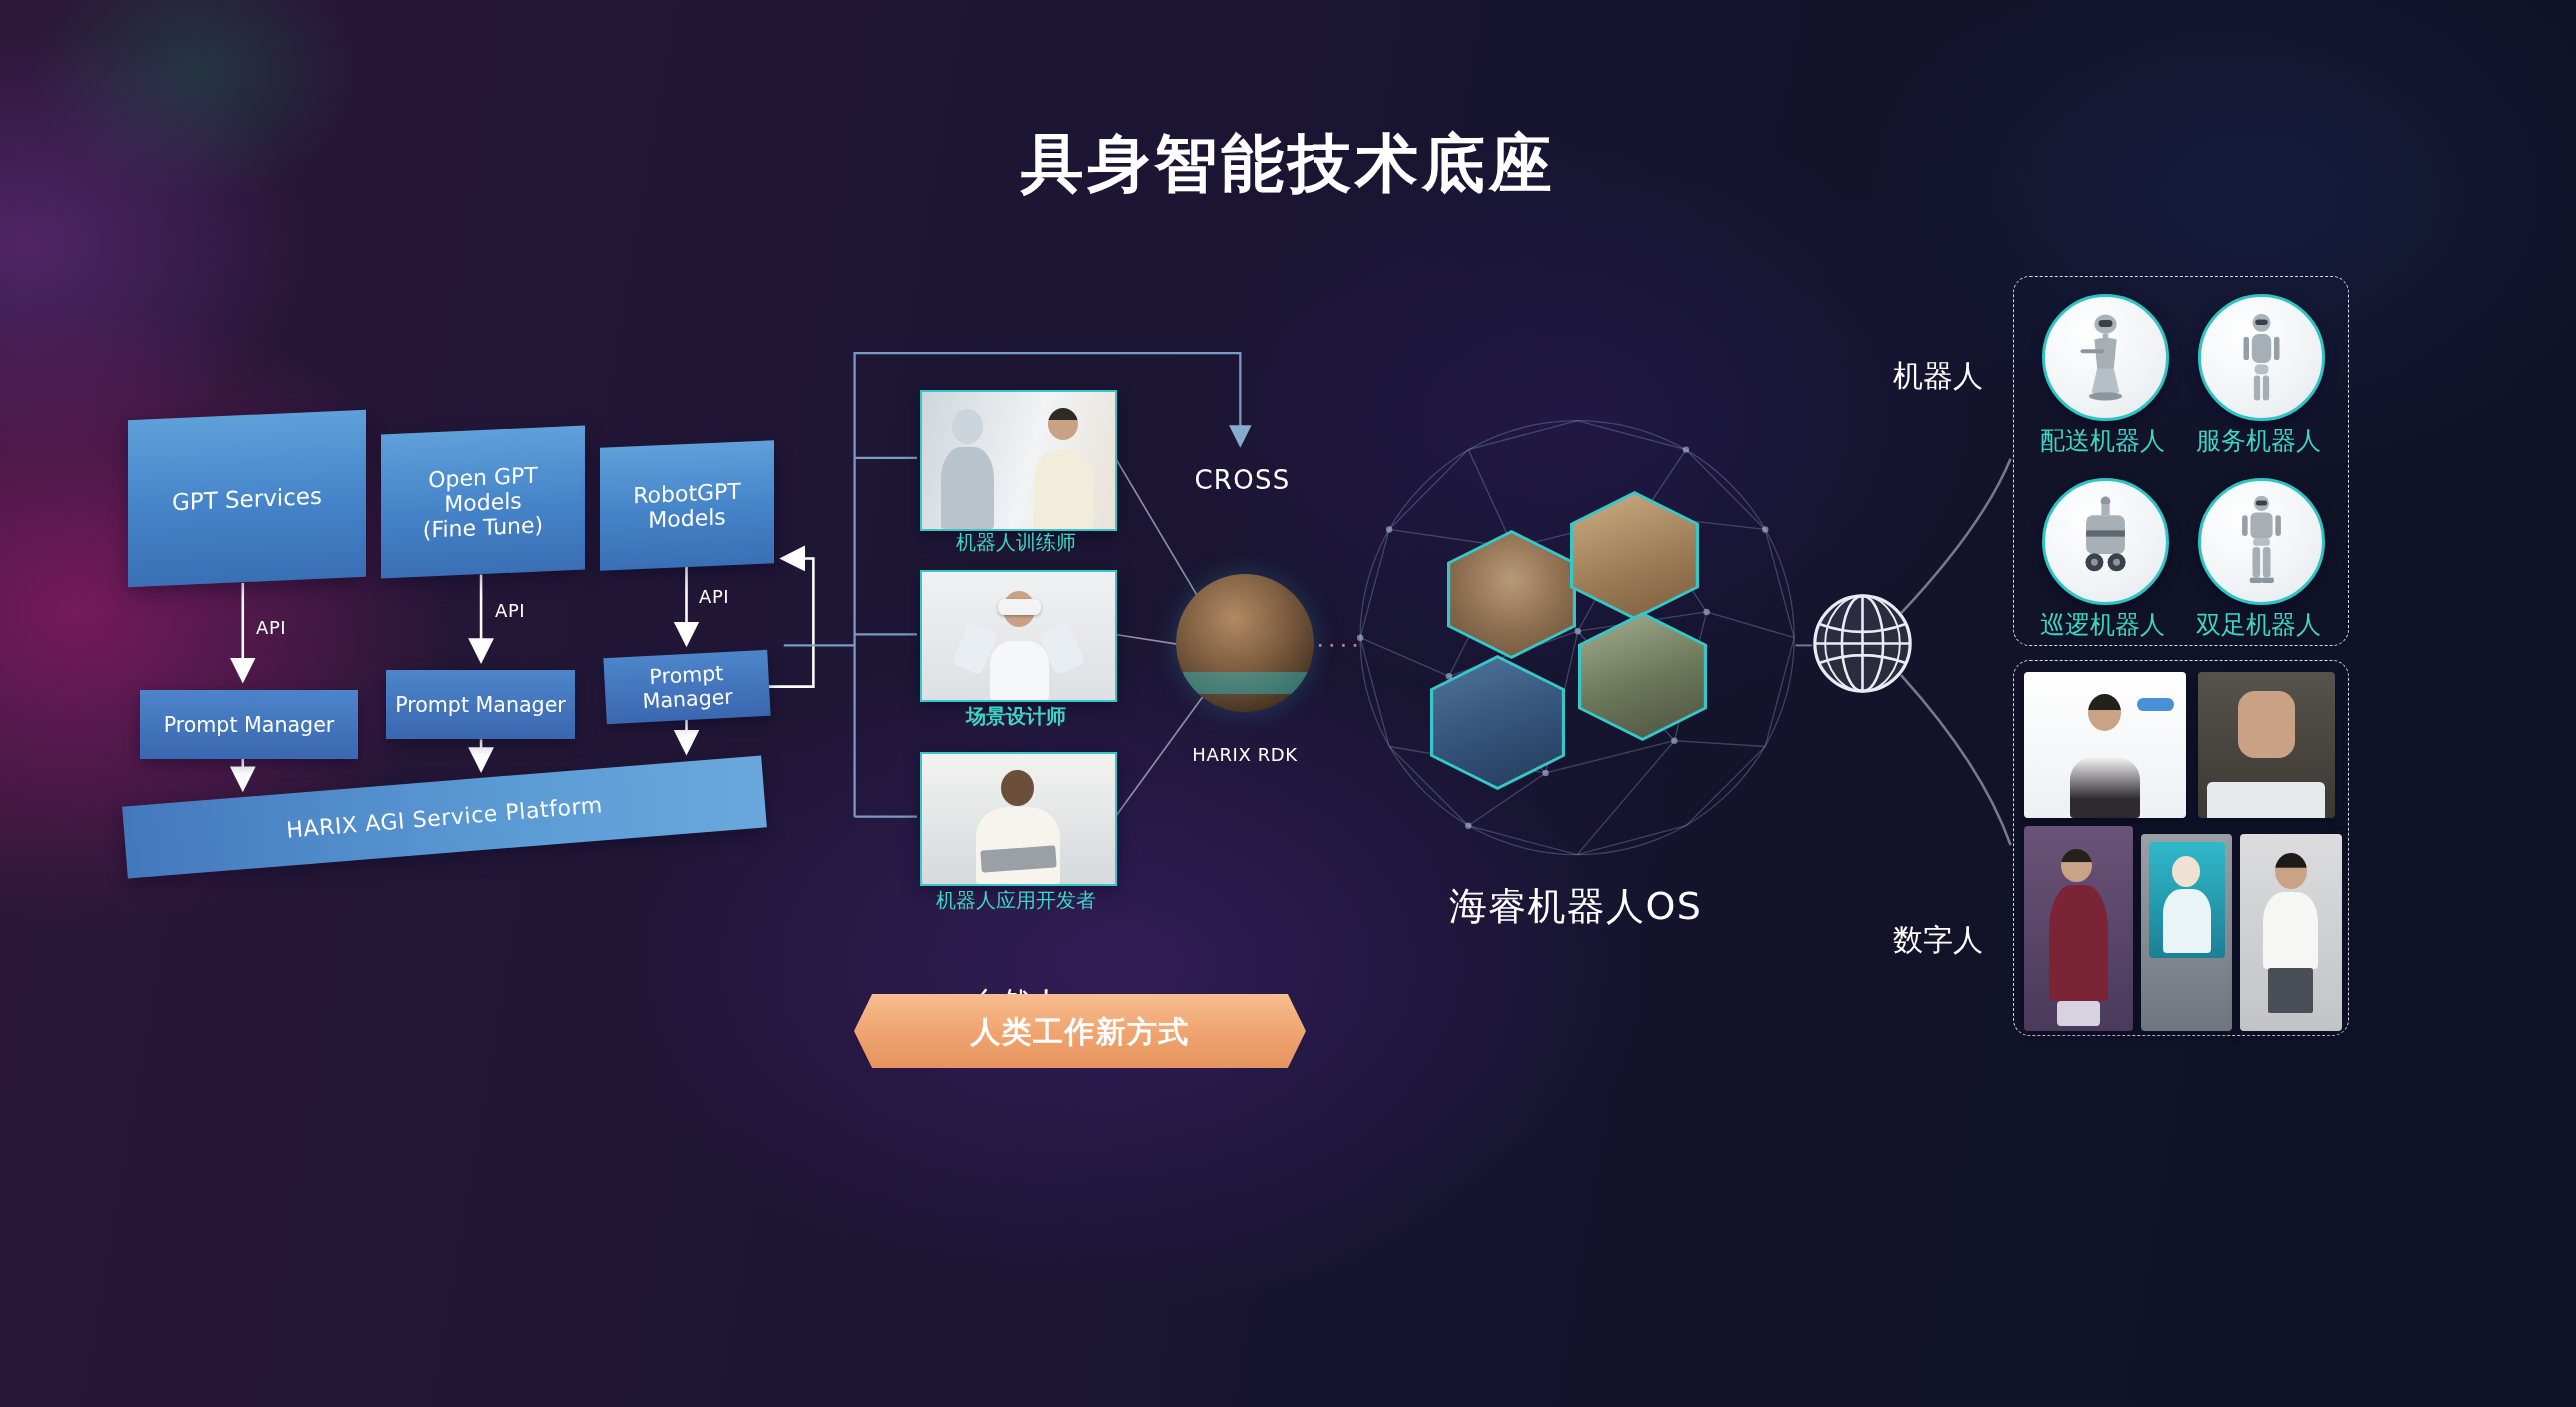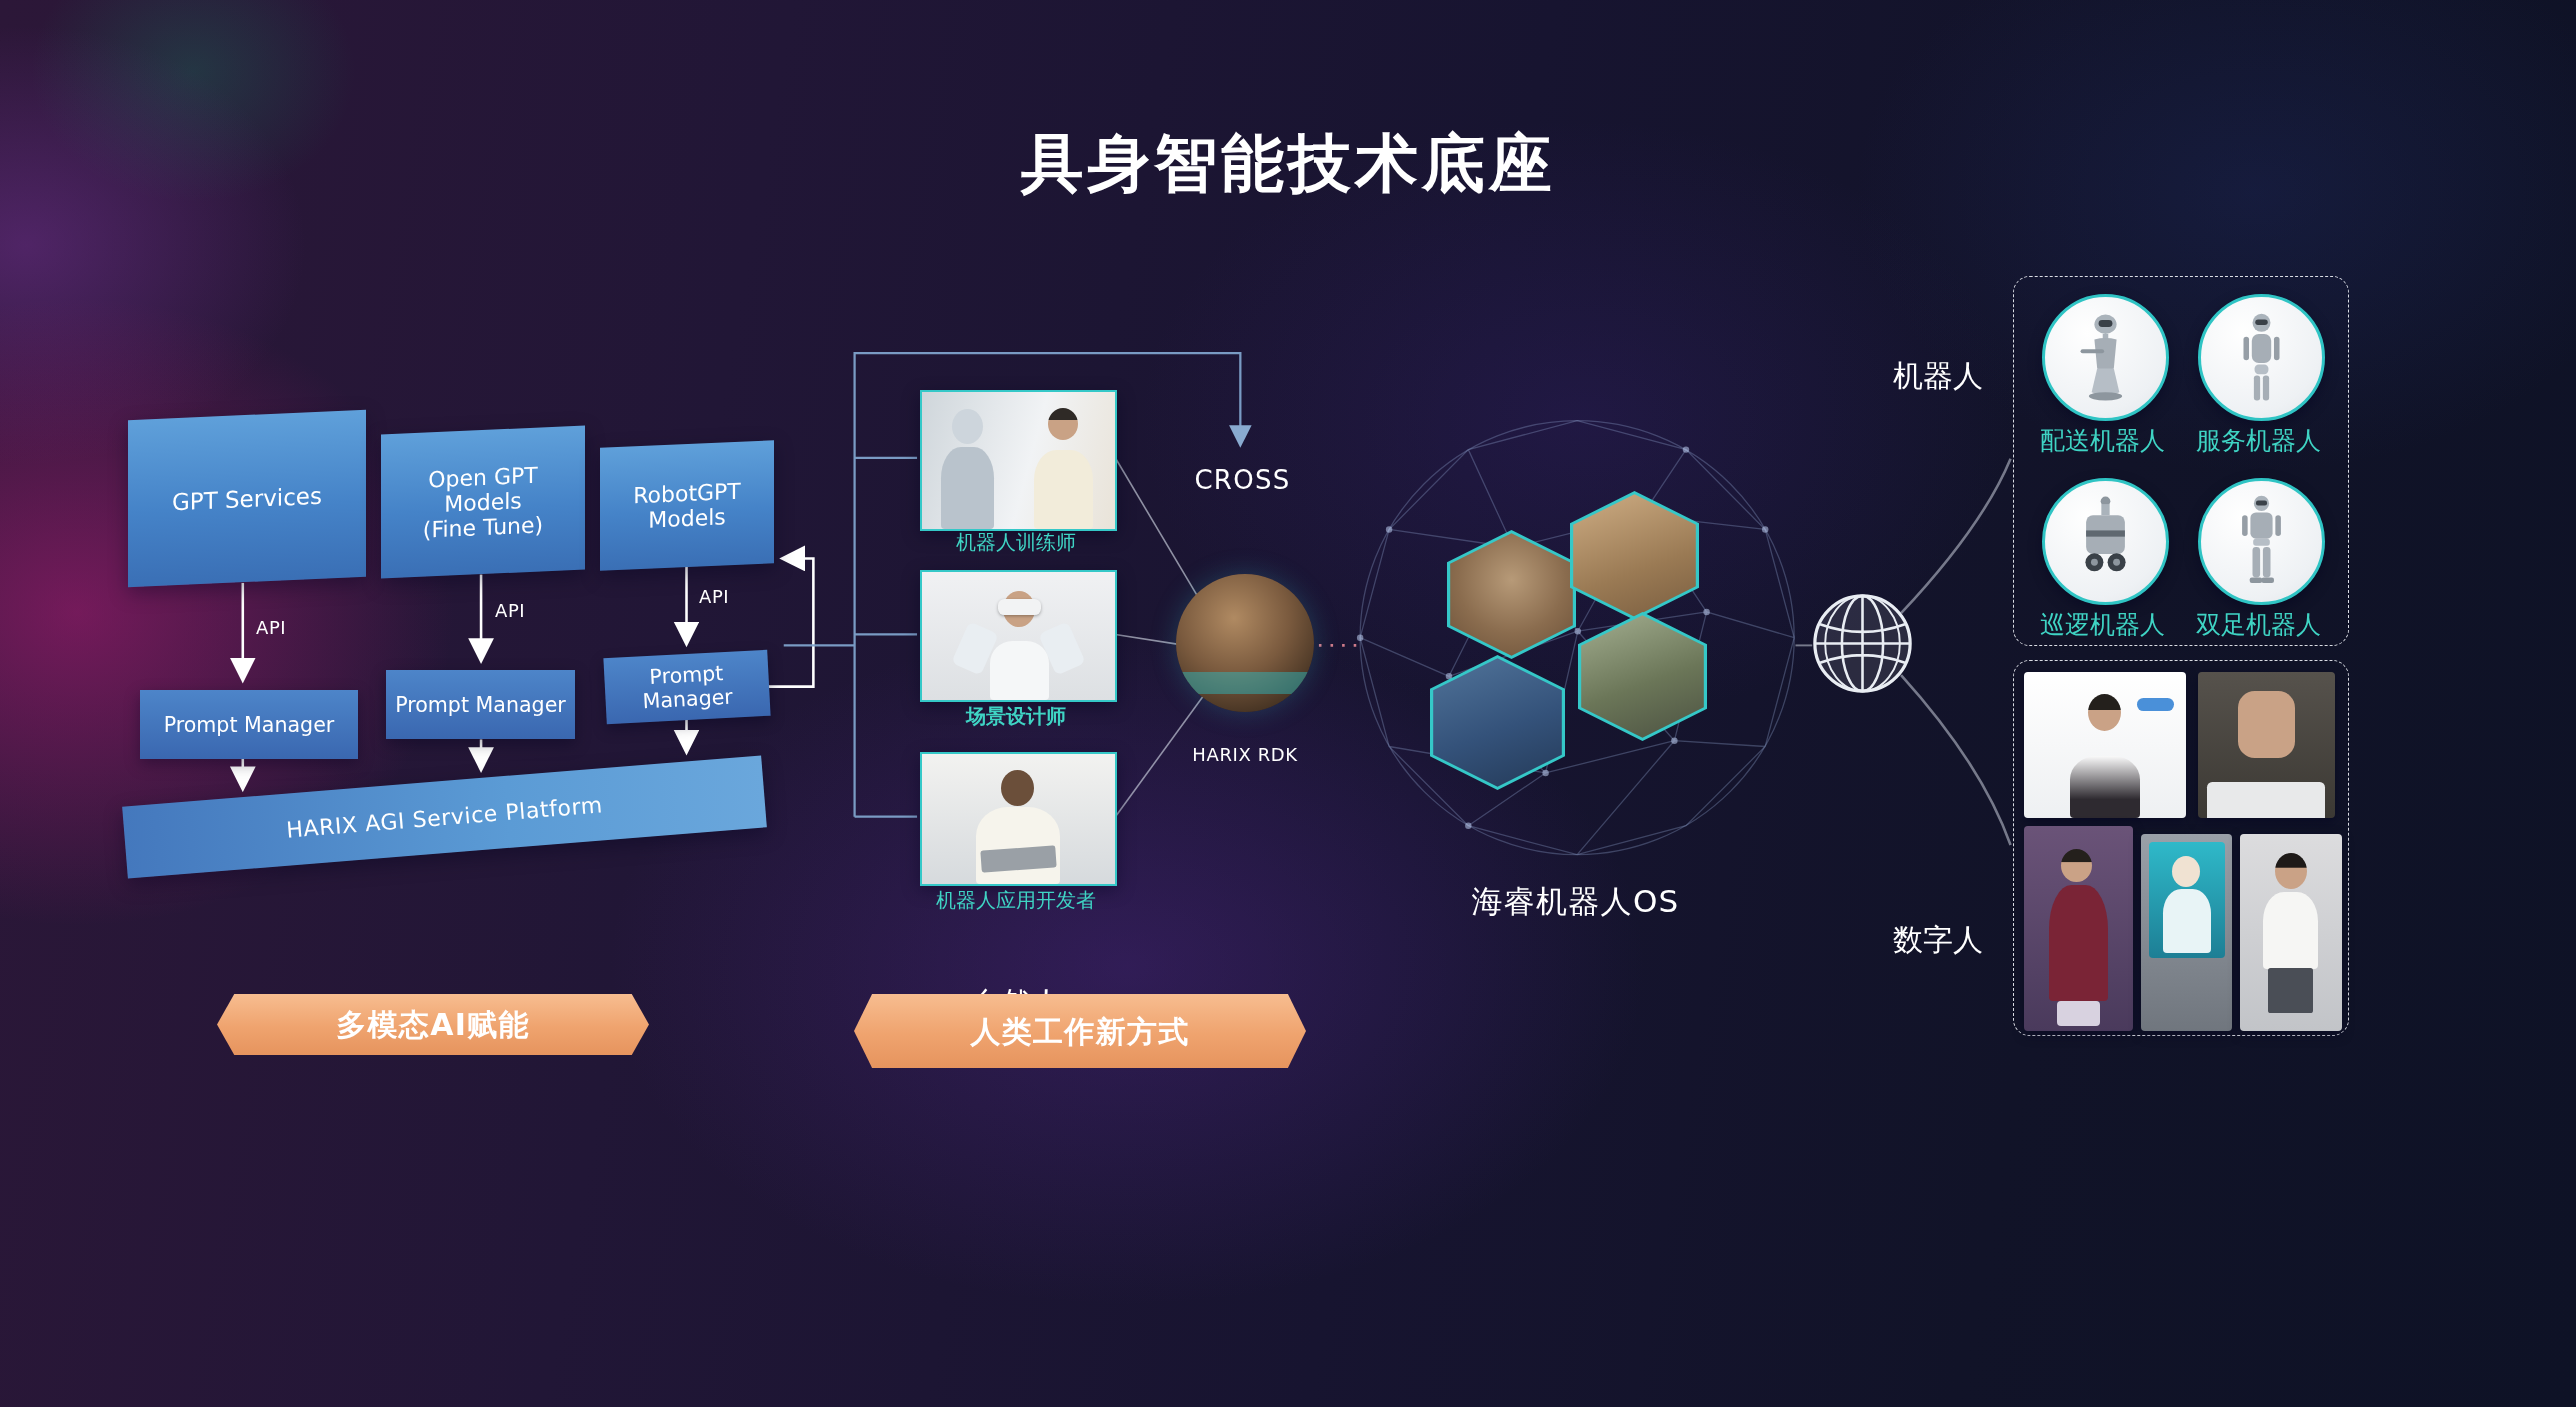--- a/index.html
+++ b/index.html
@@ -69,21 +69,21 @@
   #rdk-node{
     position:absolute;left:1176px;top:574px;width:138px;height:138px;border-radius:50%;
     background:radial-gradient(circle at 42% 32%,#b08a62 0%,#7a5a3e 45%,#3c2c1e 85%);
     overflow:hidden;box-shadow:0 0 26px rgba(60,180,200,0.25);
   }
   #rdk-node .rdk-strip{position:absolute;left:0;bottom:18px;width:100%;height:22px;background:rgba(40,190,200,0.45);}
   #rdk-label{position:absolute;left:1147px;top:744px;width:196px;text-align:center;color:#fff;font-size:18px;letter-spacing:0.6px;}
   
   .hex{position:absolute;clip-path:polygon(50% 0%,100% 25%,100% 75%,50% 100%,0% 75%,0% 25%);background:#35c8c8;}
   .hex-inner{position:absolute;left:3.2px;top:3.2px;right:3.2px;bottom:3.2px;clip-path:polygon(50% 0%,100% 25%,100% 75%,50% 100%,0% 75%,0% 25%);}
-  #os-label{position:absolute;left:1376px;top:881px;width:399px;text-align:center;color:#fff;font-size:31px;letter-spacing:1.3px;}
+  #os-label{position:absolute;left:1376px;top:881px;width:399px;text-align:center;color:#fff;font-size:38px;letter-spacing:1.3px;}
   
   .dashed-box{position:absolute;border:1.9px dashed rgba(240,242,248,0.9);border-radius:16.7px;}
   .robot-circle{
     position:absolute;width:121px;height:121px;border-radius:50%;
     background:radial-gradient(circle at 35% 30%,#ffffff 0%,#eef1f4 70%,#dfe4e8 100%);
     border:3.2px solid #2fc4c4;display:flex;align-items:center;justify-content:center;
     box-shadow:0 5.2px 14px rgba(0,0,30,0.4);
   }
   .robot-caption{position:absolute;width:155px;text-align:center;color:#3fd4c4;font-size:25px;}
   .dh-img{position:absolute;overflow:hidden;border-radius:3.9px;box-shadow:0 3.9px 11.6px rgba(0,0,30,0.45);}
@@ -182,23 +182,20 @@
     <span>Prompt Manager</span>
   </div>
   <div class="pm-box" style="left:605px;top:654px;width:164px;height:66px;transform:rotate(-3deg);">
     <span>Prompt Manager</span>
   </div>
 
   <div id="platform-bar">
     <span>HARIX AGI Service Platform</span>
   </div>
 
-  <div class="banner" style="left:217px;top:994px;width:432px;height:61px;">
-    <span>多模态AI赋能</span>
-  </div>
 
   <div class="photo" style="left:920px;top:390px;width:193px;height:137px;background:linear-gradient(105deg,#cfd6db 0%,#f1f3f5 55%,#e9e3d8 100%);">
     <div class="s-body" style="left:19.3px;bottom:0;width:53px;height:82px;background:#b9c3cc;"></div>
     <div class="s-head" style="left:30px;top:16.7px;width:31px;height:35px;background:#cdd5dc;"></div>
     <div class="s-body" style="right:22px;bottom:0;width:59px;height:79px;background:#f2ecda;"></div>
     <div class="s-head" style="right:37px;top:15.5px;width:30px;height:32px;background:linear-gradient(#2f2a26 38%,#c9a285 39%);"></div>
   </div>
   <div class="photo-caption" style="left:913px;top:529px;">机器人训练师</div>
 
   <div class="photo" style="left:920px;top:570px;width:193px;height:128px;background:linear-gradient(180deg,#f0f1f3 0%,#dde0e3 100%);">

